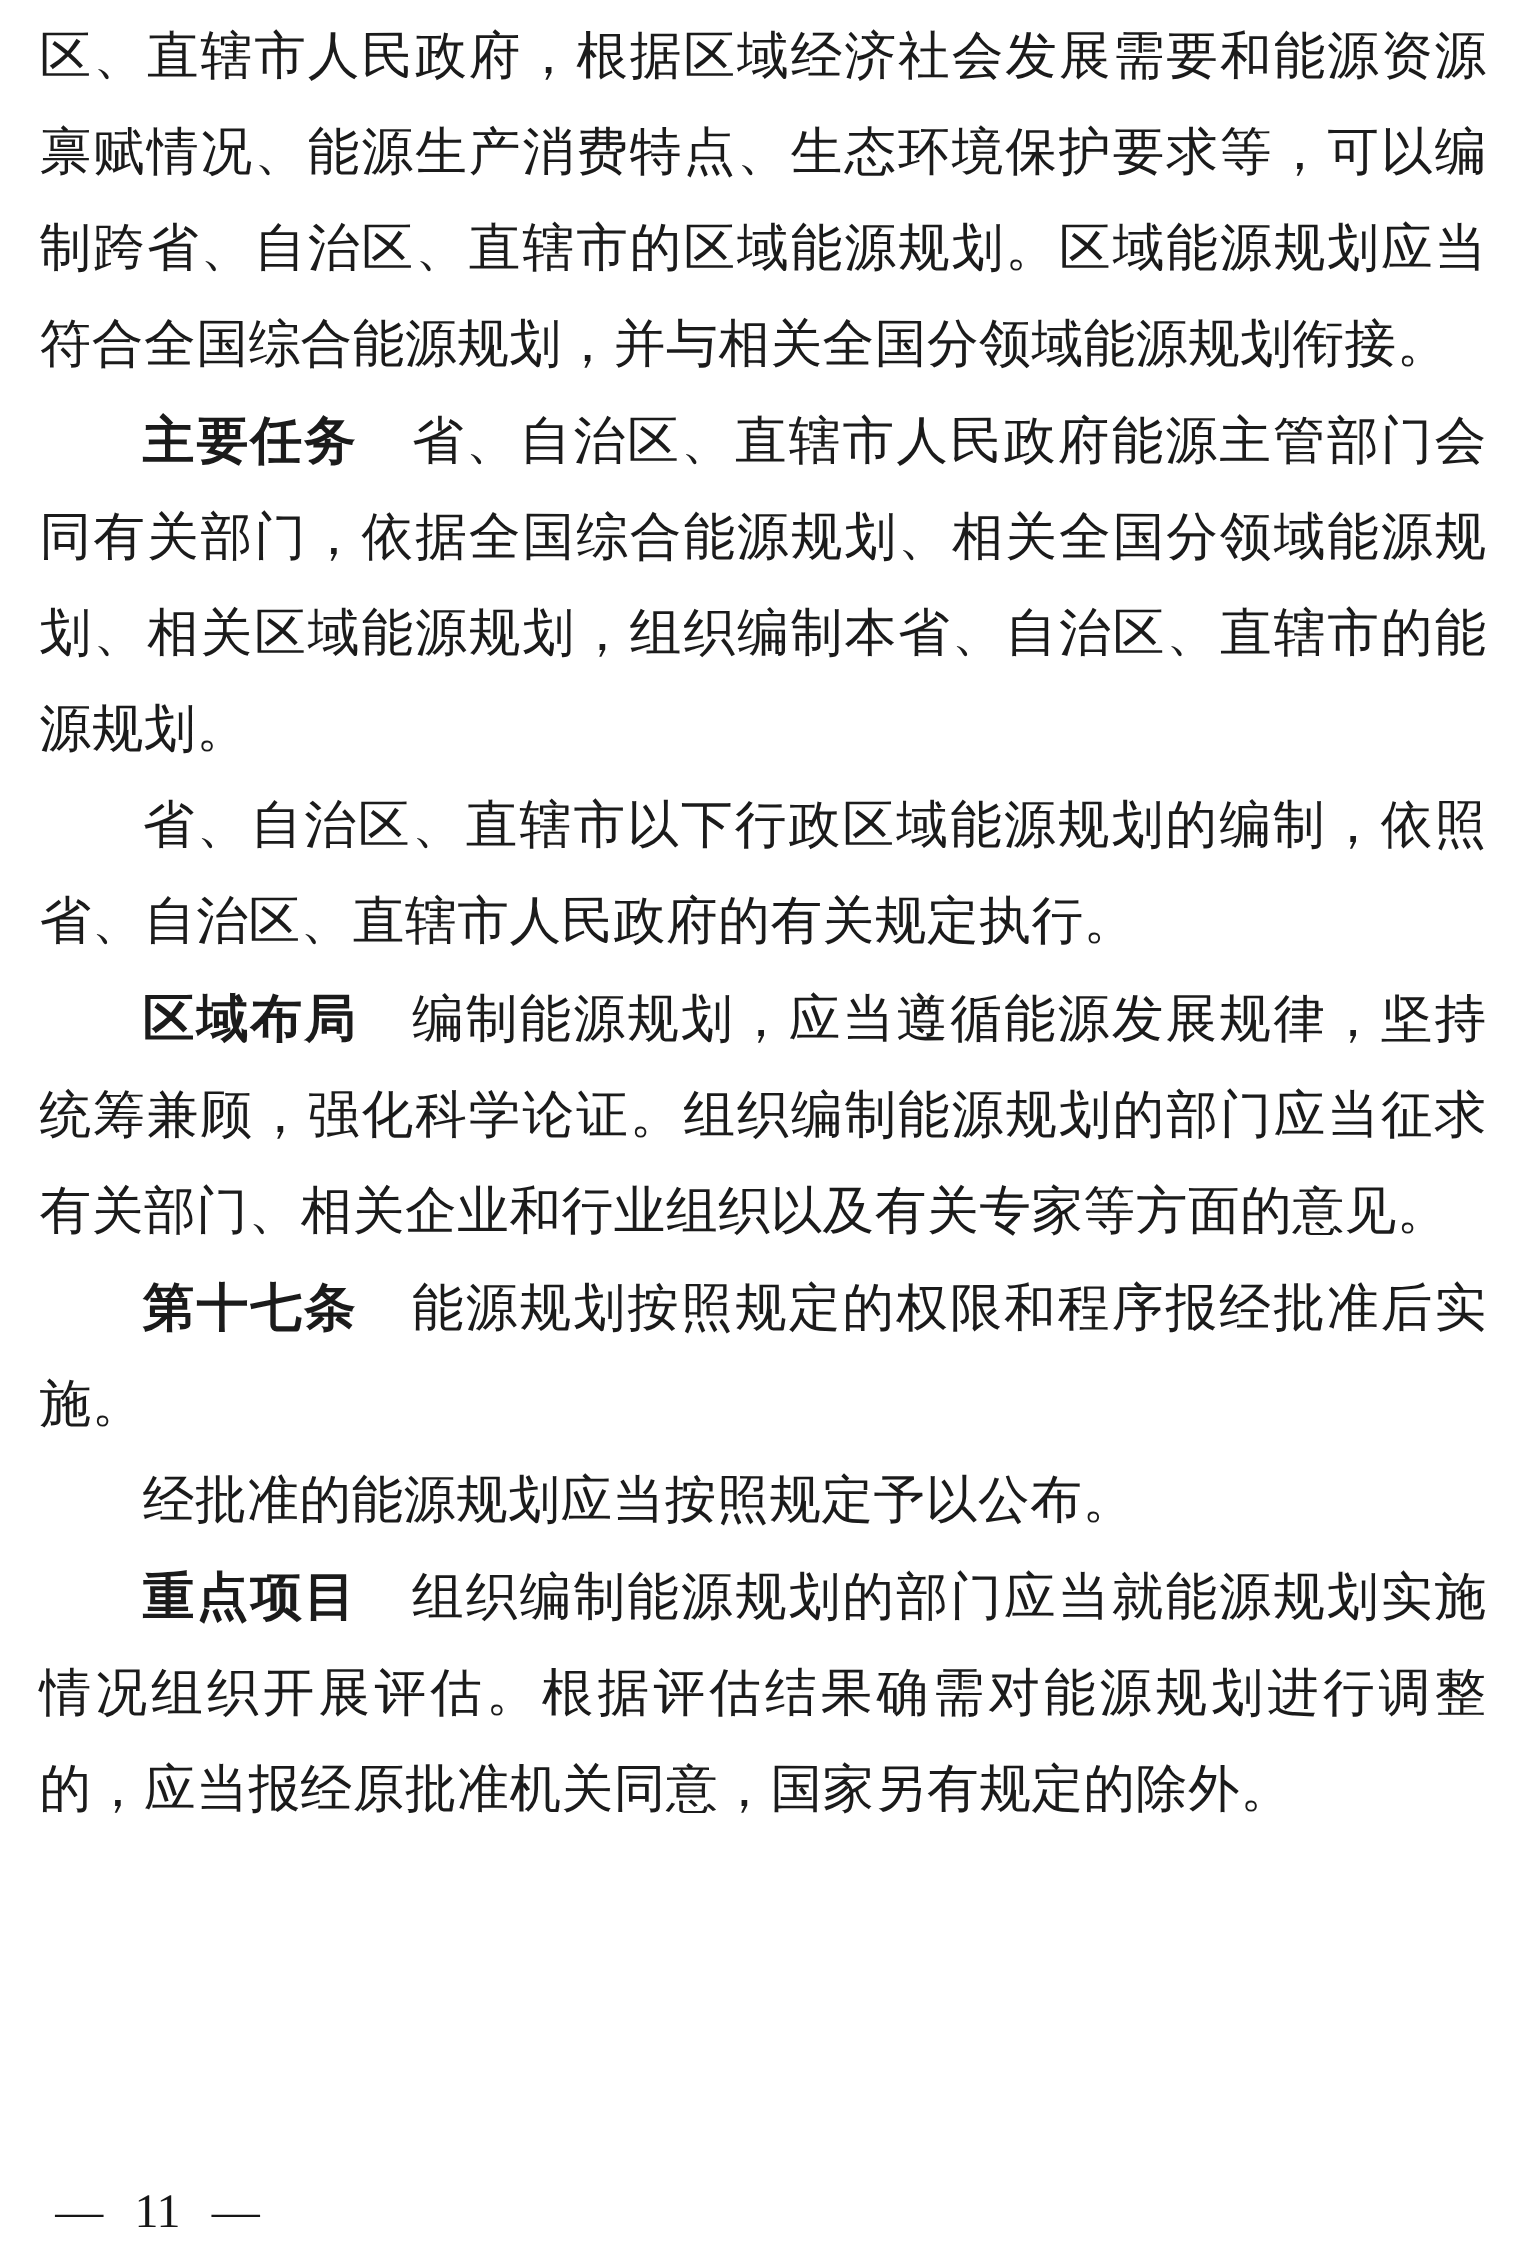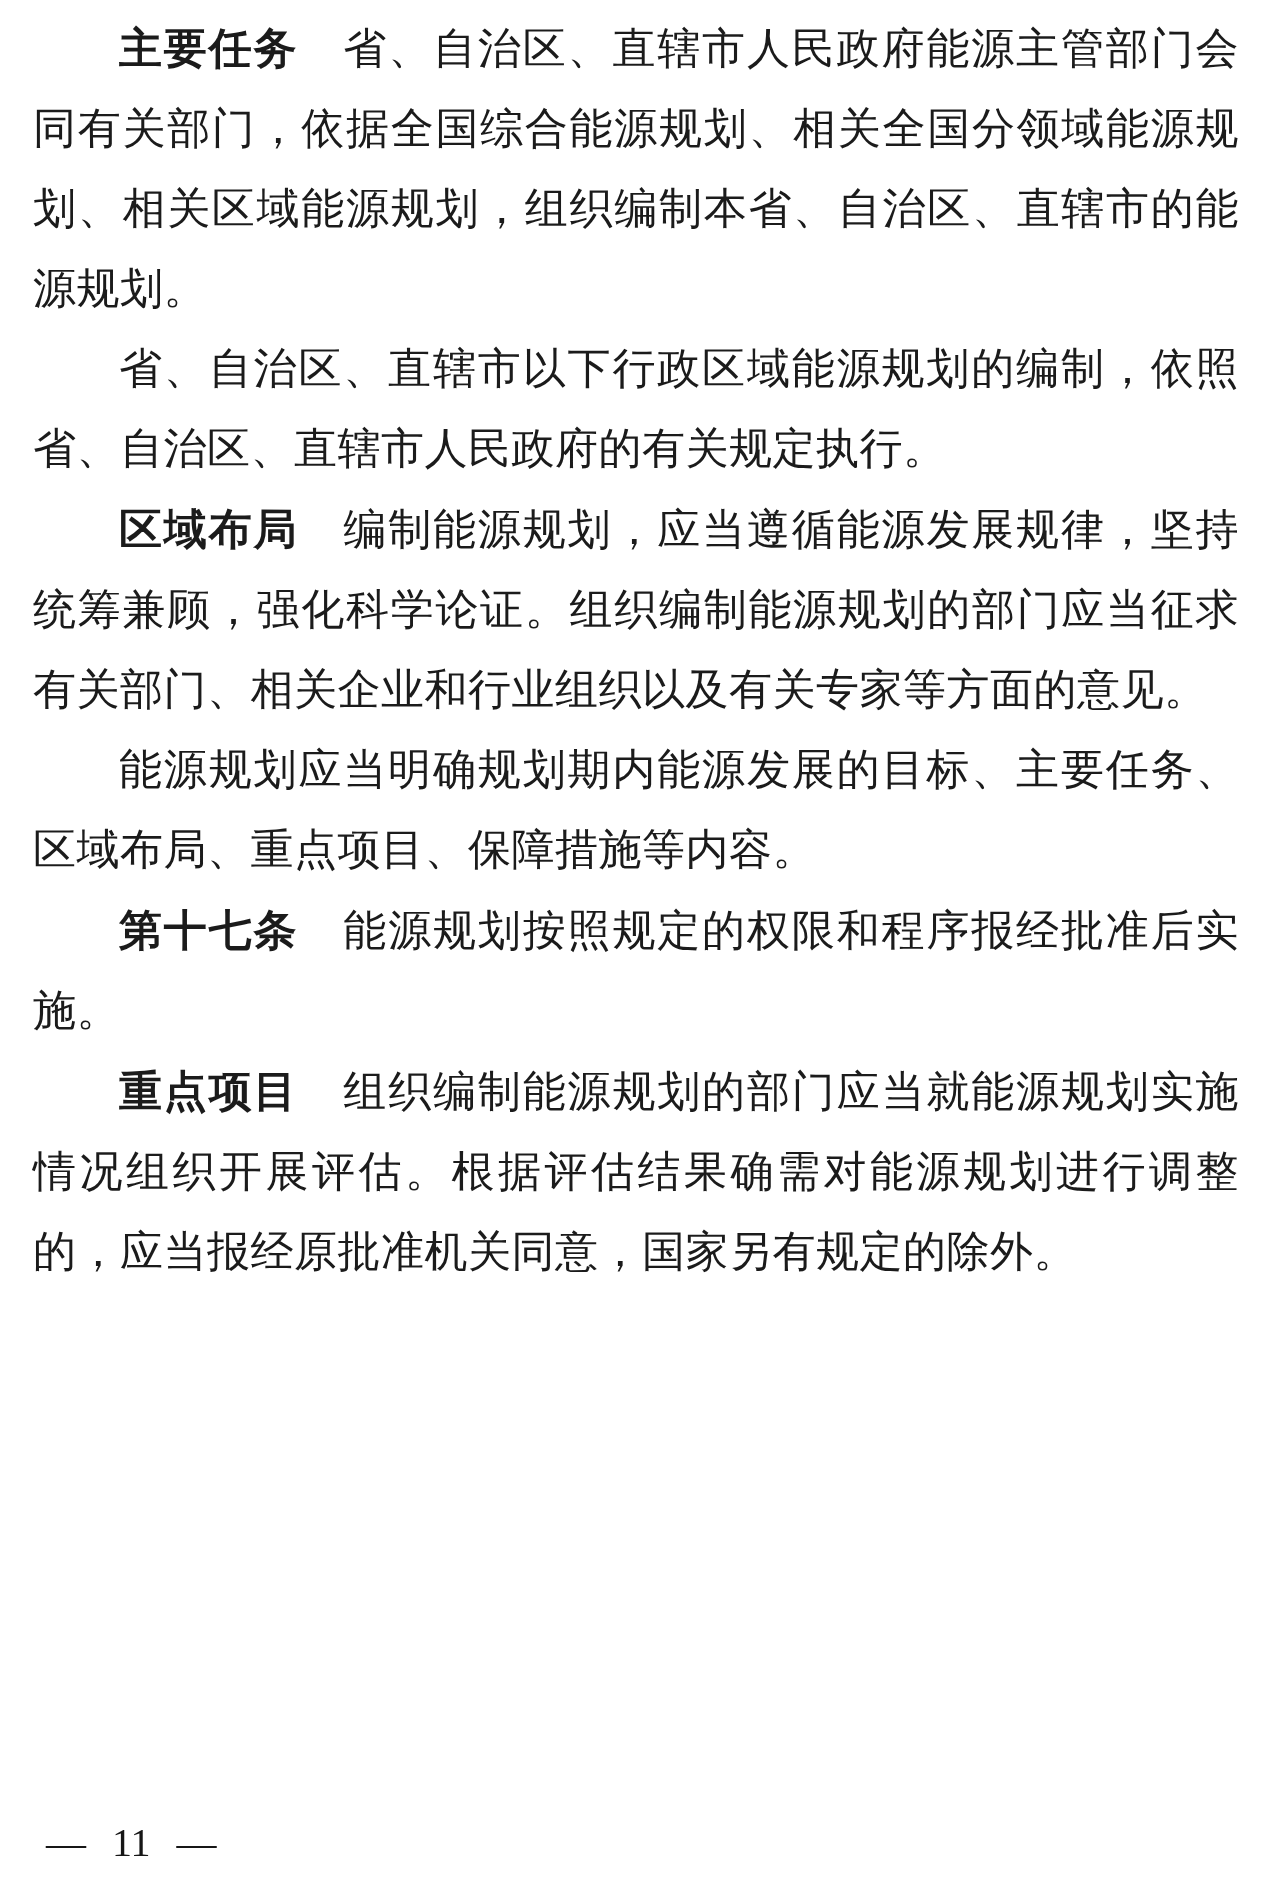--- a/index.html
+++ b/index.html
@@ -54,25 +54,26 @@
   .page-footer .page-num {
     margin: 0 26px;
     font-family: "Liberation Serif", "DejaVu Serif", serif;
   }
 </style>
 </head>
 <body>
 
 <div class="page">
   <main class="content" id="paragraph-container">
+      <p class="">区、直辖市人民政府，根据区域经济社会发展需要和能源资源禀赋情况、能源生产消费特点、生态环境保护要求等，可以编制跨省、自治区、直辖市的区域能源规划。区域能源规划应当符合全国综合能源规划，并与相关全国分领域能源规划衔接。</p>
       <p class="indent"><span class="article-num">主要任务</span>　省、自治区、直辖市人民政府能源主管部门会同有关部门，依据全国综合能源规划、相关全国分领域能源规划、相关区域能源规划，组织编制本省、自治区、直辖市的能源规划。</p>
       <p class="indent">省、自治区、直辖市以下行政区域能源规划的编制，依照省、自治区、直辖市人民政府的有关规定执行。</p>
       <p class="indent"><span class="article-num">区域布局</span>　编制能源规划，应当遵循能源发展规律，坚持统筹兼顾，强化科学论证。组织编制能源规划的部门应当征求有关部门、相关企业和行业组织以及有关专家等方面的意见。</p>
-      <p class="indent">能源规划应当明确规划期内能源发展的目标、主要任务、区域布局、重点项目、保障措施等内容。</p>
       <p class="indent"><span class="article-num">第十七条</span>　能源规划按照规定的权限和程序报经批准后实施。</p>
+      <p class="indent">经批准的能源规划应当按照规定予以公布。</p>
       <p class="indent"><span class="article-num">重点项目</span>　组织编制能源规划的部门应当就能源规划实施情况组织开展评估。根据评估结果确需对能源规划进行调整的，应当报经原批准机关同意，国家另有规定的除外。</p>
     </main>
   <footer class="page-footer">
     <span class="dash">—</span>
     <span class="page-num">11</span>
     <span class="dash">—</span>
   </footer>
 </div>
 
 </body></html>

